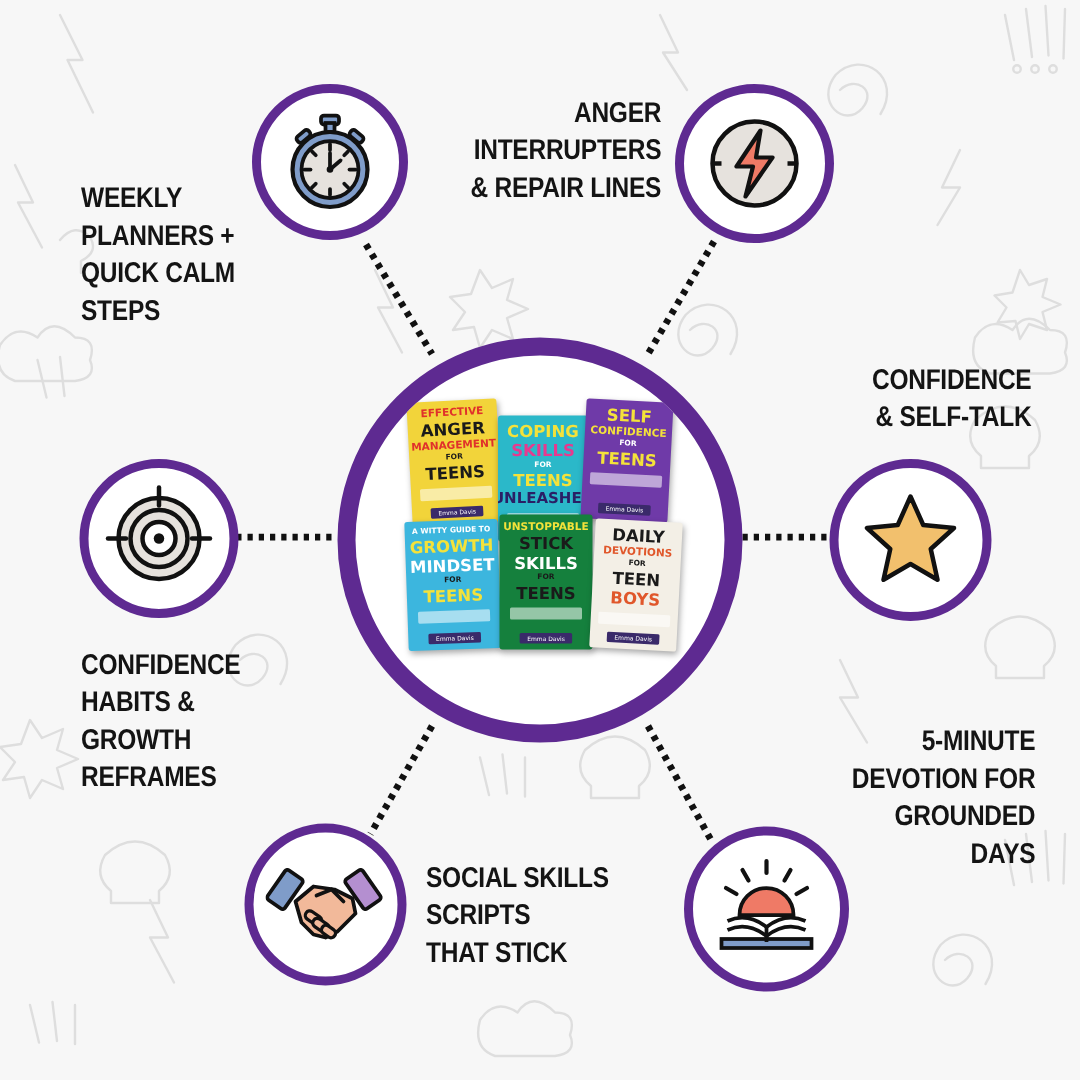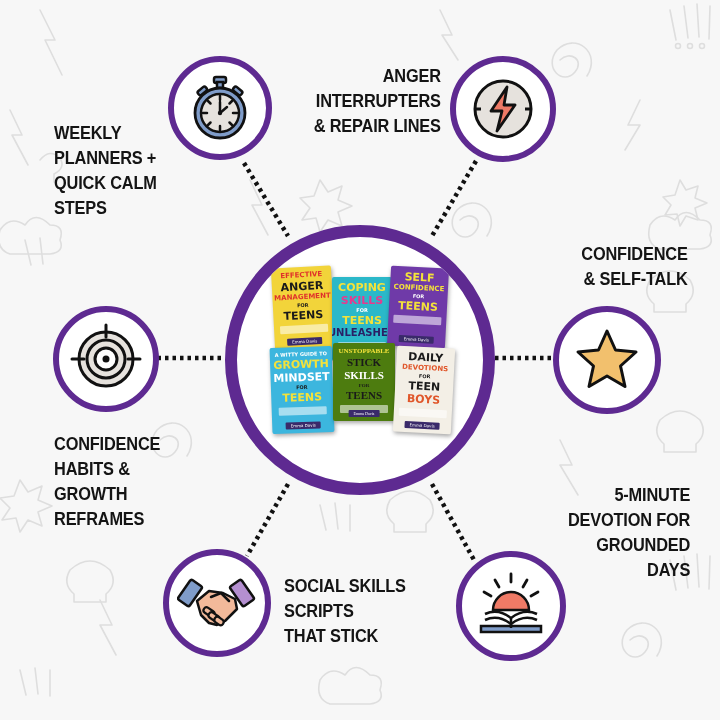--- a/index.html
+++ b/index.html
@@ -157,21 +157,21 @@
       </div>
     <div class="book" style="left: 34px; top: 110px; width: 62px; height: 86px; transform: rotate(-2deg); background: rgb(60, 182, 222);">
         <span class="t" style="font-size: 5px; margin: 1px 0px; color: rgb(255, 255, 255);">A WITTY GUIDE TO</span>
         <span class="t" style="font-size: 11px; margin: 1px 0px; color: rgb(244, 226, 58);">GROWTH</span>
         <span class="t" style="font-size: 11px; margin: 1px 0px; color: rgb(255, 255, 255);">MINDSET</span>
         <span class="t" style="font-size: 5px; margin: 1px 0px; color: rgb(26, 26, 26);">FOR</span>
         <span class="t" style="font-size: 11px; margin: 1px 0px; color: rgb(244, 226, 58);">TEENS</span>
         <span class="blurb"></span>
         <span class="author" style="background: rgb(58, 42, 106);">Emma Davis</span>
       </div>
-    <div class="book" style="left: 96px; top: 106px; width: 62px; height: 78px; background: #4d7c0f; font-family: Liberation Serif, serif;">
+    <div class="book" style="left: 96px; top: 106px; width: 62px; height: 90px; background: #15803d;">
         <span class="t" style="font-size: 7px; margin: 1px 0px; color: rgb(244, 226, 58);">UNSTOPPABLE</span>
         <span class="t" style="font-size: 11px; margin: 1px 0px; color: rgb(26, 26, 26);">STICK</span>
         <span class="t" style="font-size: 11px; margin: 1px 0px; color: rgb(255, 255, 255);">SKILLS</span>
         <span class="t" style="font-size: 5px; margin: 1px 0px; color: rgb(26, 26, 26);">FOR</span>
         <span class="t" style="font-size: 11px; margin: 1px 0px; color: rgb(26, 26, 26);">TEENS</span>
         <span class="blurb"></span>
         <span class="author" style="background: rgb(58, 42, 106);">Emma Davis</span>
       </div>
     <div class="book" style="left: 158px; top: 110px; width: 58px; height: 86px; transform: rotate(3deg); background: rgb(243, 239, 230);">
         <span class="t" style="font-size: 11px; margin: 1px 0px; color: rgb(26, 26, 26);">DAILY</span>

